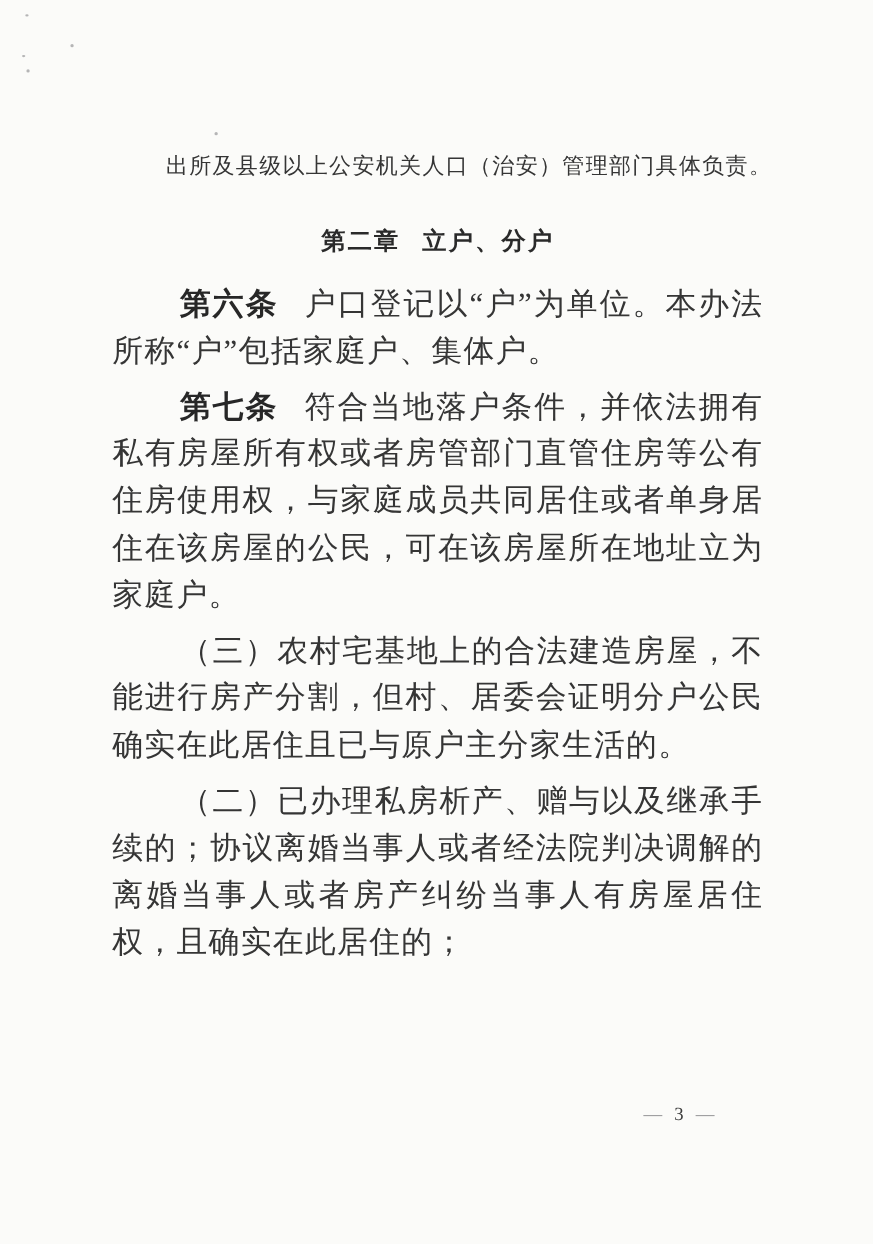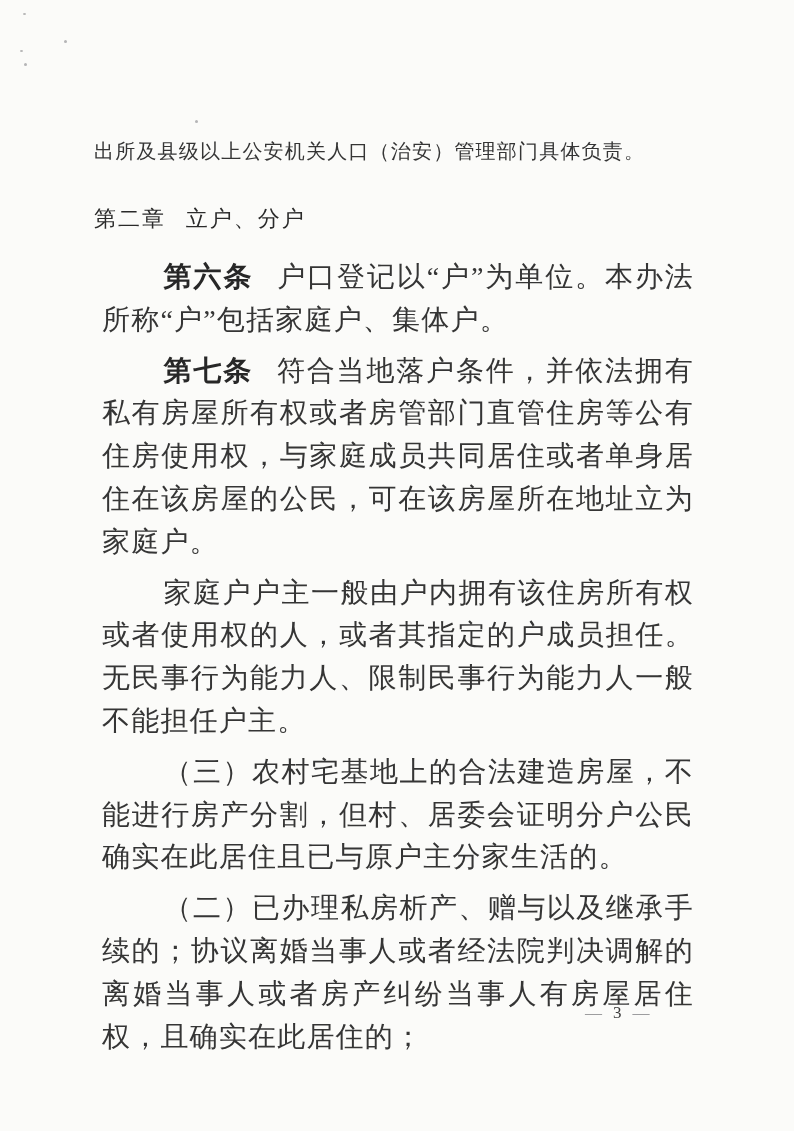--- a/index.html
+++ b/index.html
@@ -17,25 +17,27 @@
     position: absolute;
     left: 94px;
     top: 136px;
     width: 608px;
   }
   .continuation {
     margin: 0;
     font-size: 20px;
     line-height: 30px;
     letter-spacing: 1.2px;
+    text-align: right;
   }
   .chapter {
     margin: 38px 0 0 0;
+    text-align: center;
     font-size: 22px;
-    font-weight: normal;
+    font-weight: bold;
     letter-spacing: 2px;
     line-height: 30px;
     color: #2a2a2a;
   }
   .chapter .ch-num { margin-right: 0.9em; }
   .body-par {
     margin: 8px;
     font-size: 28px;
     line-height: 42.8px;
     letter-spacing: 1.2px;
@@ -91,23 +93,20 @@
     </h2>
 
     <p class="body-par first">
       <span class="article-lead">第六条</span><span>户口登记以“户”为单位。本办法所称“户”包括家庭户、集体户。</span>
     </p>
 
     <p class="body-par">
       <span class="article-lead">第七条</span><span>符合当地落户条件，并依法拥有私有房屋所有权或者房管部门直管住房等公有住房使用权，与家庭成员共同居住或者单身居住在该房屋的公民，可在该房屋所在地址立为家庭户。</span>
     </p>
 
-    <p class="body-par">
-      <span>家庭户户主一般由户内拥有该住房所有权或者使用权的人，或者其指定的户成员担任。无民事行为能力人、限制民事行为能力人一般不能担任户主。</span>
-    </p>
 
 
 
     <p class="body-par">
       <span>（三）农村宅基地上的合法建造房屋，不能进行房产分割，但村、居委会证明分户公民确实在此居住且已与原户主分家生活的。</span>
     </p>
 
     <p class="body-par">
       <span>（二）已办理私房析产、赠与以及继承手续的；协议离婚当事人或者经法院判决调解的离婚当事人或者房产纠纷当事人有房屋居住权，且确实在此居住的；</span>
     </p>

